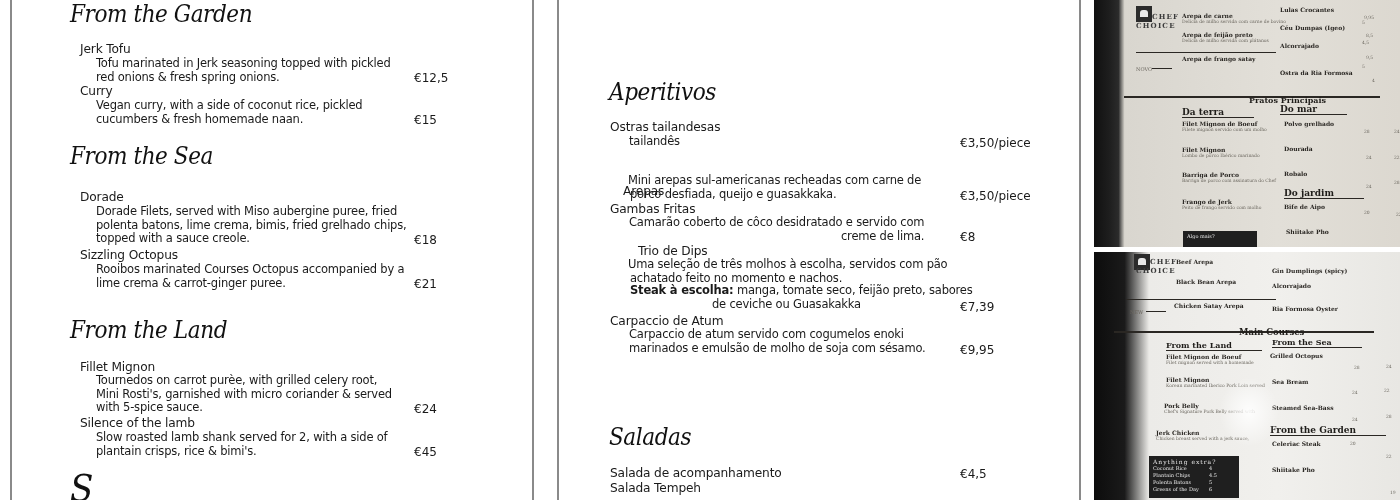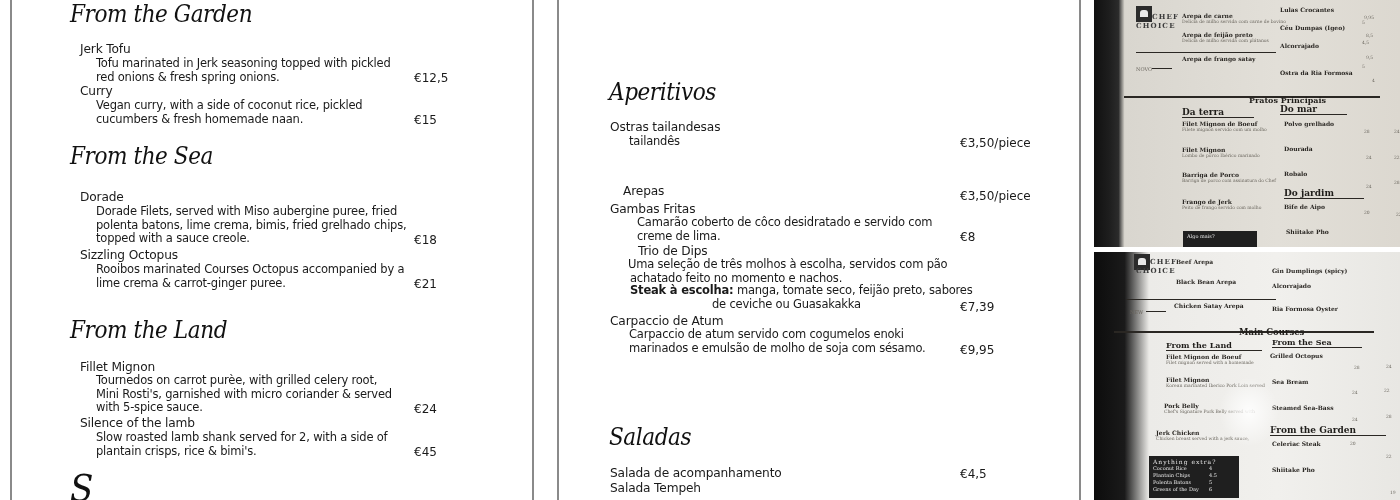--- a/index.html
+++ b/index.html
@@ -123,24 +123,28 @@
 
   <div class="script-heading" style="left:50px; top:80px;">Aperitivos</div>
 
   <div class="item-name" style="left:51px; top:122px;">Ostras tailandesas</div>
   <div class="item-desc" style="left:70px; top:137px;">
     <div>tailandês</div>
   </div>
   <div class="price" style="left:401px; top:138px;">€3,50/piece</div>
 
   <div class="item-name" style="left:64px; top:162px;margin-top:24px;">Arepas</div>
+  <div class="item-desc" style="left:69px; top:176px;">
+    <div>Mini arepas sul-americanas recheadas com carne de</div>
+    <div style="padding-left:2px">porco desfiada, queijo e guasakkaka.</div>
+  </div>
   <div class="price" style="left:401px; top:191px;">€3,50/piece</div>
 
   <div class="item-name" style="left:51px; top:204px;">Gambas Fritas</div>
-  <div class="item-desc" style="left:78px; top:218px;">
+  <div class="item-desc" style="left:70px; top:218px;text-align:right;">
     <div>Camarão coberto de côco desidratado e servido com</div>
     <div>creme de lima.</div>
   </div>
   <div class="price" style="left:401px; top:232px;">€8</div>
 
   <div class="item-name" style="left:51px; top:246px;margin-left:28px;">Trio de Dips</div>
   <div class="item-desc" style="left:69px; top:260px;">
     <div>Uma seleção de três molhos à escolha, servidos com pão</div>
     <div style="padding-left:2px">achatado feito no momento e nachos.</div>
   </div>

